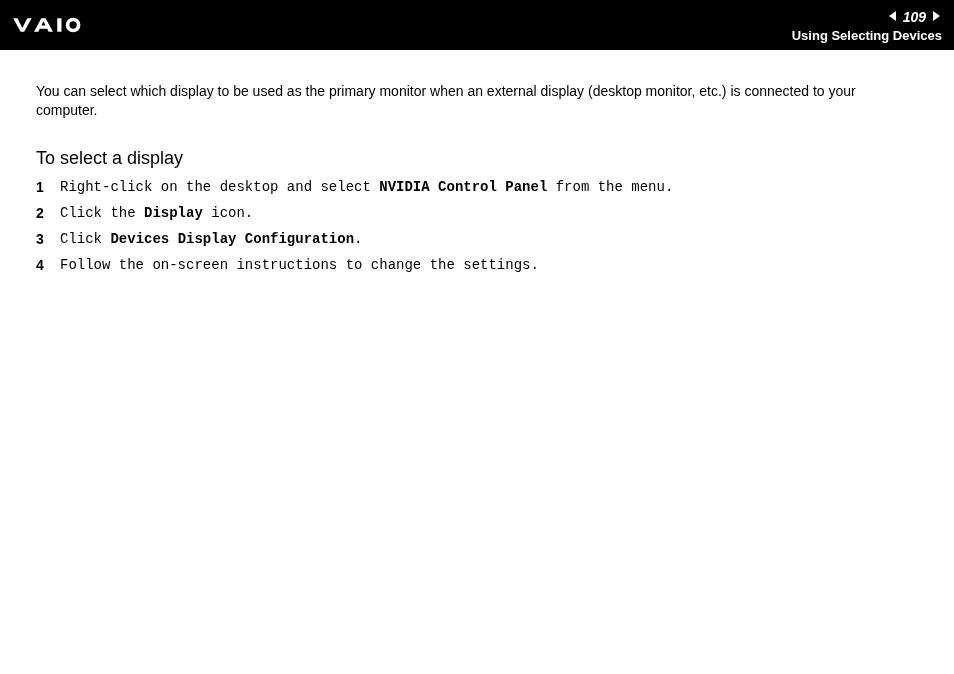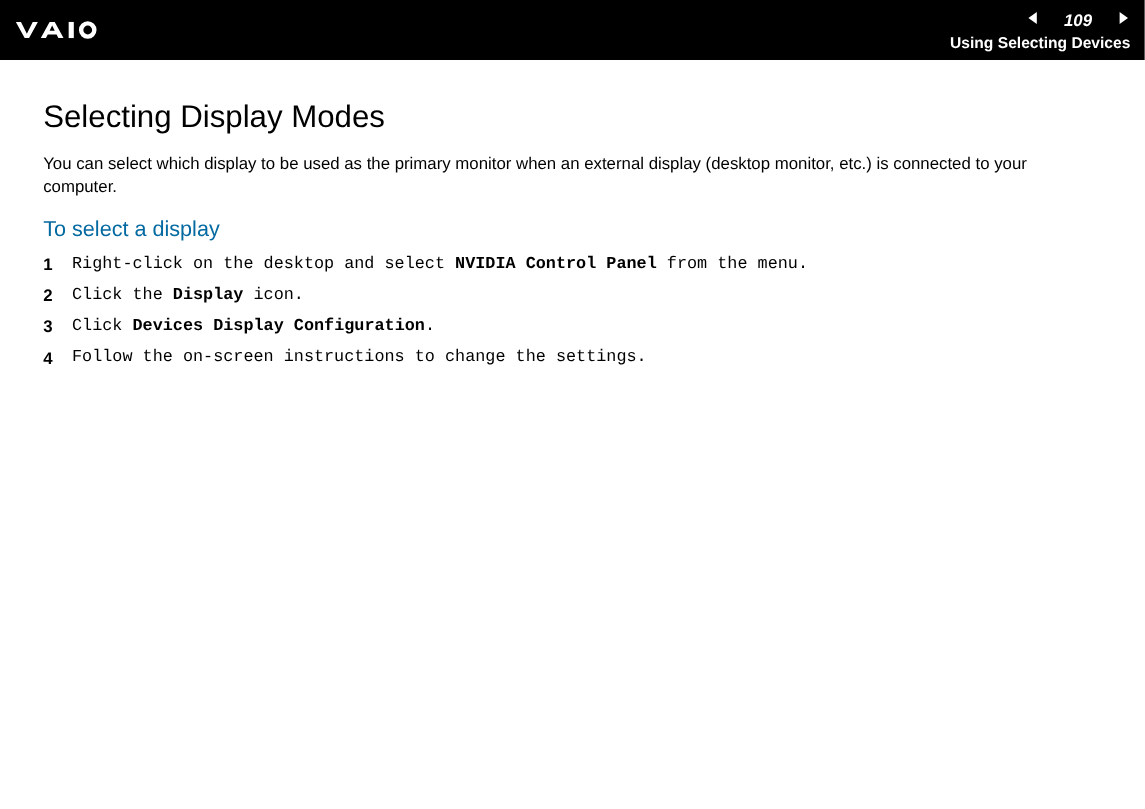--- a/index.html
+++ b/index.html
@@ -30,21 +30,21 @@
     .logo svg {
       height: 22px;
     }
     .header-right {
       text-align: right;
     }
     .page-nav {
       display: flex;
       align-items: center;
       justify-content: flex-end;
-      gap: 20px;
+      gap: 4px;
       margin-bottom: 2px;
     }
     .nav-arrow {
       cursor: pointer;
     }
     .page-number {
       font-weight: bold;
       font-style: italic;
       font-size: 14px;
     }
@@ -69,24 +69,24 @@
     }
     .bold {
       font-weight: bold;
     }
     .link {
       color: #0066cc;
       cursor: pointer;
       font-weight: bold;
     }
     .subheading {
-      color: #0369a1;
+      color: #000000;
       font-size: 18px;
       font-weight: normal;
-      margin-top: 16px;
+      margin-top: 28px;
       margin-bottom: 10px;
     }
     .steps {
       list-style: none;
       counter-reset: step;
     }
     .step {
       display: flex;
       margin-bottom: 10px;
       font-size: 14px;
@@ -125,21 +125,20 @@
         <svg width="12" height="12" viewBox="0 0 12 12">
             <path d="M 3 1 L 10 6 L 3 11 Z" fill="#fff"></path>
           </svg>
       </span>
     </div>
     <div class="section-name">Using Selecting Devices</div>
   </div>
 </div>
 
 <div class="content">
-  <h1 class="page-title">Selecting Display Modes</h1>
 
   <p class="para">You can select which display to be used as the primary monitor when an external display (desktop monitor, etc.) is connected to your computer.</p>
 
 
   <h2 class="subheading">To select a display</h2>
 
   <ol class="steps" id="steps-list">
       <li class="step">
         <span class="step-num">1</span>
         <span class="step-text"><span>Right-click on the desktop and select </span><span class="bold">NVIDIA Control Panel</span><span> from the menu.</span></span>

